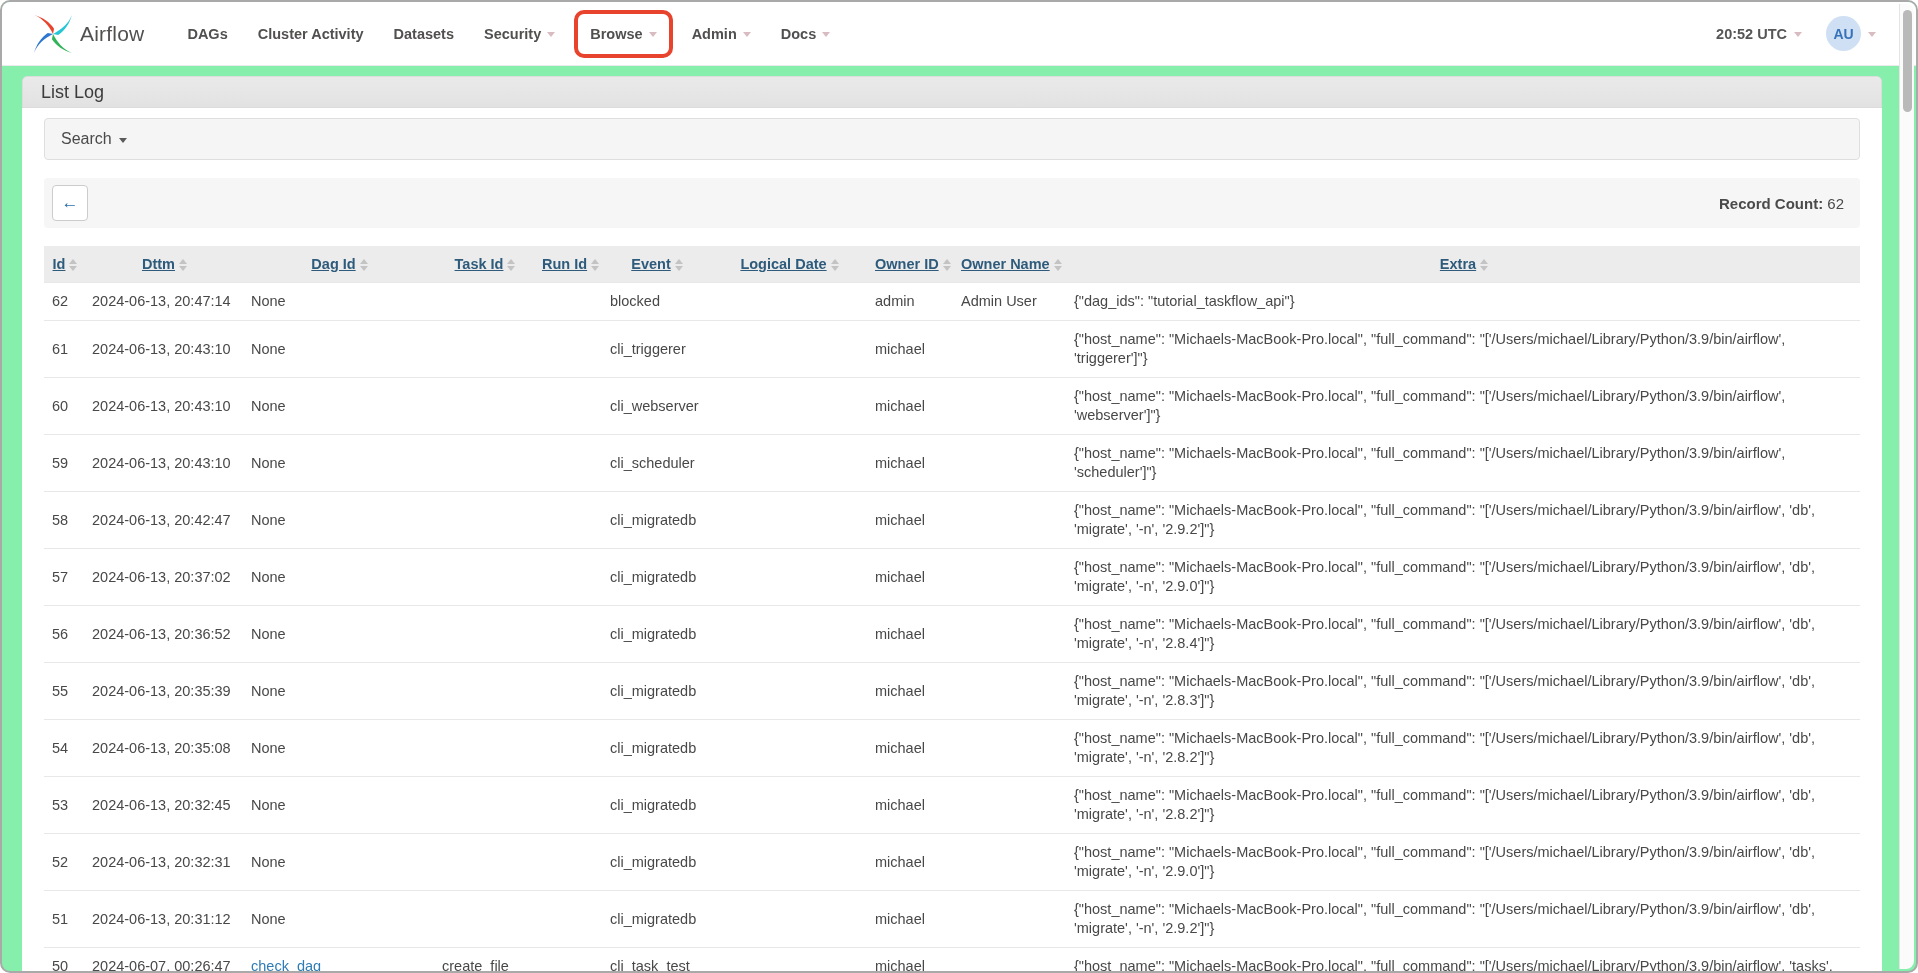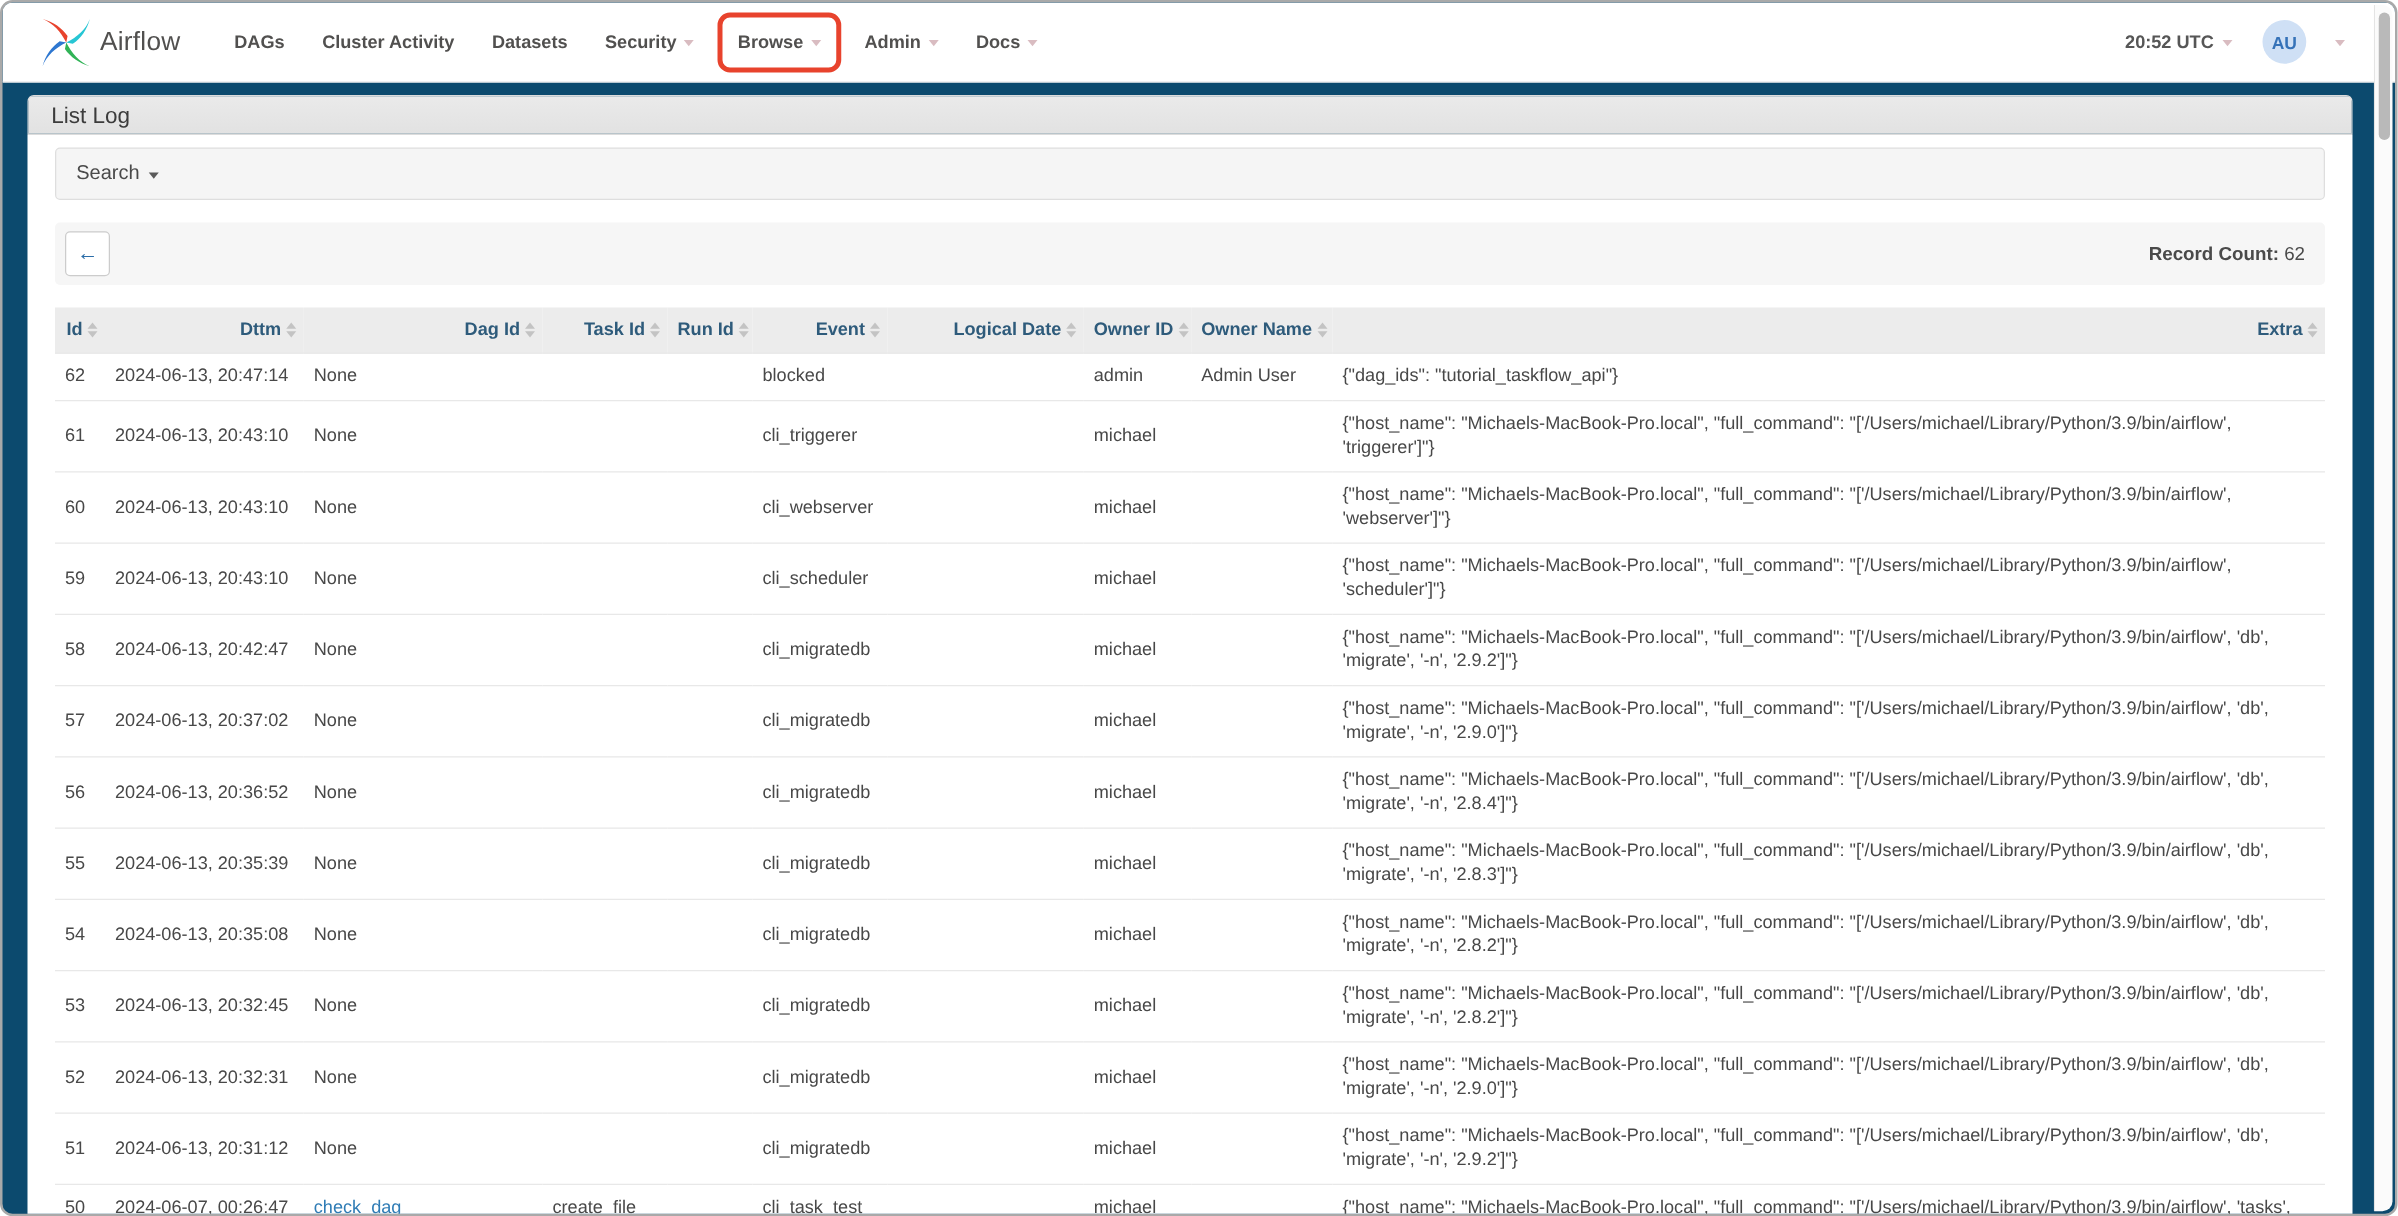--- a/index.html
+++ b/index.html
@@ -2,21 +2,21 @@
 <html><head>
 <meta charset="utf-8">
 <style>
   * { box-sizing: border-box; margin: 0; padding: 0; }
   html,body { width: 1918px; height: 973px; background:#fff; }
   body { font-family: "Liberation Sans", "DejaVu Sans", sans-serif; color:#484848; }
 
   .window {
     position: absolute; inset: 0;
     border: 2px solid #a9a9a9; border-radius: 10px;
-    overflow: hidden; background: #0c4a6e;
+    overflow: hidden; background: #86efac;
   }
 
   
   .navbar {
     height: 64px; display: flex; align-items: center;
     padding: 0 40px 0 30px; background: #fff;
     border-bottom: 1px solid #ebebeb;
   }
   .brand { display:flex; align-items:center; margin-right: 28px; }
   .brand-logo { width: 42px; height: 42px; margin-right: 6px; }
@@ -37,21 +37,21 @@
     border-top:5px solid #d9bcc1; margin-top:2px;
   }
   .caret-dark { border-top-color:#5a5a5a; }
   .nav-right { margin-left:auto; display:flex; gap:10px; }
   .clock { font-size: 14.5px; font-weight:700; color:#565656; display:flex; align-items:center; gap:7px; }
   .avatar {
     width: 35px; height: 35px; border-radius: 50%;
     background:#cfe0f5; color:#3572b8; font-weight:700; font-size:14px;
     display:flex; align-items:center; justify-content:center;
   }
-  .avatar-wrap { display:flex; align-items:center; gap:23px; margin-left:14px; }
+  .avatar-wrap { display:flex; align-items:center; gap:7px; margin-left:14px; }
 
   
   .content { padding: 10px 34px 0 20px; }
   .panel-heading {
     height: 32px; display:flex; align-items:center;
     background: linear-gradient(#eaeaea, #e2e2e2);
     border: 1px solid #dcdcdc; border-radius: 5px 5px 0 0;
     padding: 0 18px; font-size: 18px; color:#3c3c3c;
   }
   .panel-body { background:#fff; padding: 10px 22px 0 22px; }
@@ -78,24 +78,25 @@
   .record-count b { font-weight: 700; }
   .record-count span { font-weight: 400; }
 
   
   table.log-table {
     width: 100%; margin-top: 18px;
     border-collapse: collapse; table-layout: fixed;
     font-size: 14.5px;
   }
   .log-table thead th {
-    background:#ececec; text-align:right;
+    background:#ececec; text-align:center;
     padding: 10px 6px 10px 8px;
     color:#2e5b7b; font-weight:700; white-space:nowrap;
     cursor:pointer;
+    text-decoration:underline;
   }
   .sort-icon { display:inline-block; vertical-align:middle; margin-left:4px; }
   .sort-icon i { display:block; width:0; height:0;
     border-left:4px solid transparent; border-right:4px solid transparent; }
   .sort-icon .up   { border-bottom:5px solid #c3c3c3; margin-bottom:2px; }
   .sort-icon .down { border-top:5px solid #c3c3c3; }
 
   .log-table tbody td {
     padding: 9px 6px 9px 8px; line-height: 19px;
     border-top: 1px solid #e8e8e8; vertical-align: middle;

